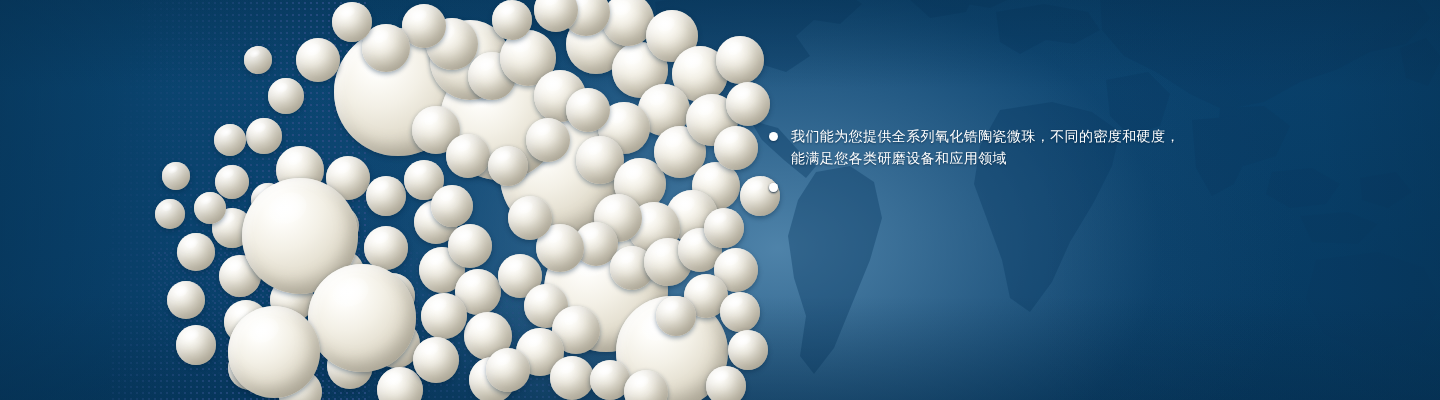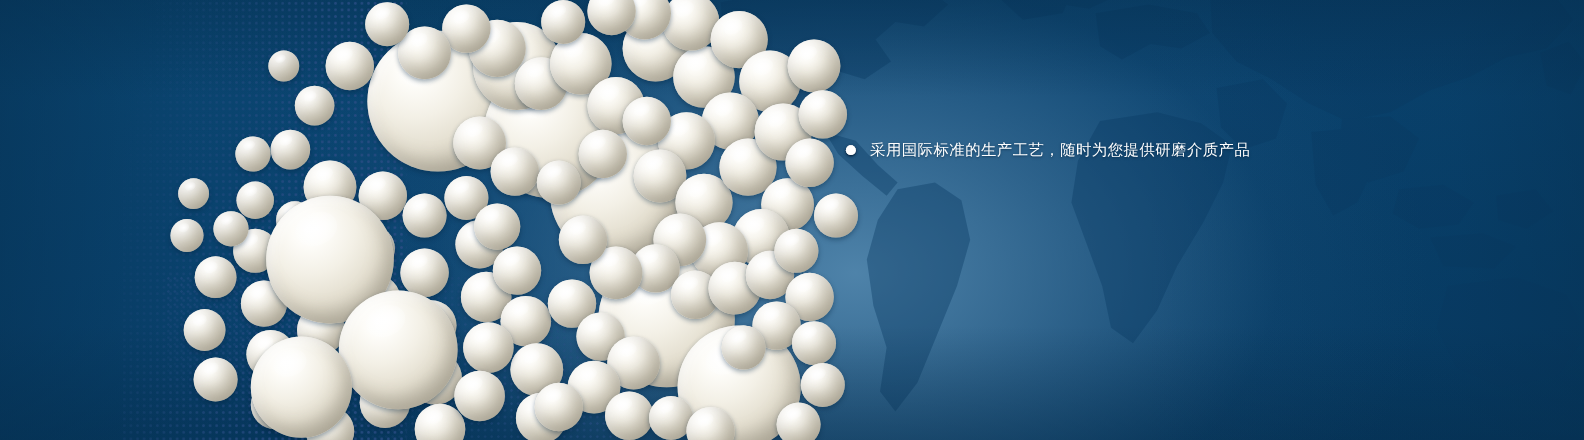--- a/index.html
+++ b/index.html
@@ -328,24 +328,25 @@
       <div class="bead" style="left: 246px; top: 118px; width: 36px; height: 36px;"></div>
       <div class="bead" style="left: 214px; top: 124px; width: 32px; height: 32px;"></div>
       <div class="bead" style="left: 244px; top: 46px; width: 28px; height: 28px;"></div>
     </div>
 
   <div class="copy">
 
     <ul class="bullets">
       <li class="bullet-item">
         <span class="bullet-dot"></span>
+        <span>我们能为您提供全系列氧化锆陶瓷微珠，不同的密度和硬度，</span>
+        <span class="bullet-line-2">能满足您各类研磨设备和应用领域</span>
       </li>
       <li class="bullet-item">
         <span class="bullet-dot"></span>
       </li>
       <li class="bullet-item">
         <span class="bullet-dot"></span>
-        <span>采用国际标准的生产工艺，随时为您提供研磨介质产品</span>
       </li>
     </ul>
   </div>
 
 </div>
 
 </body></html>

